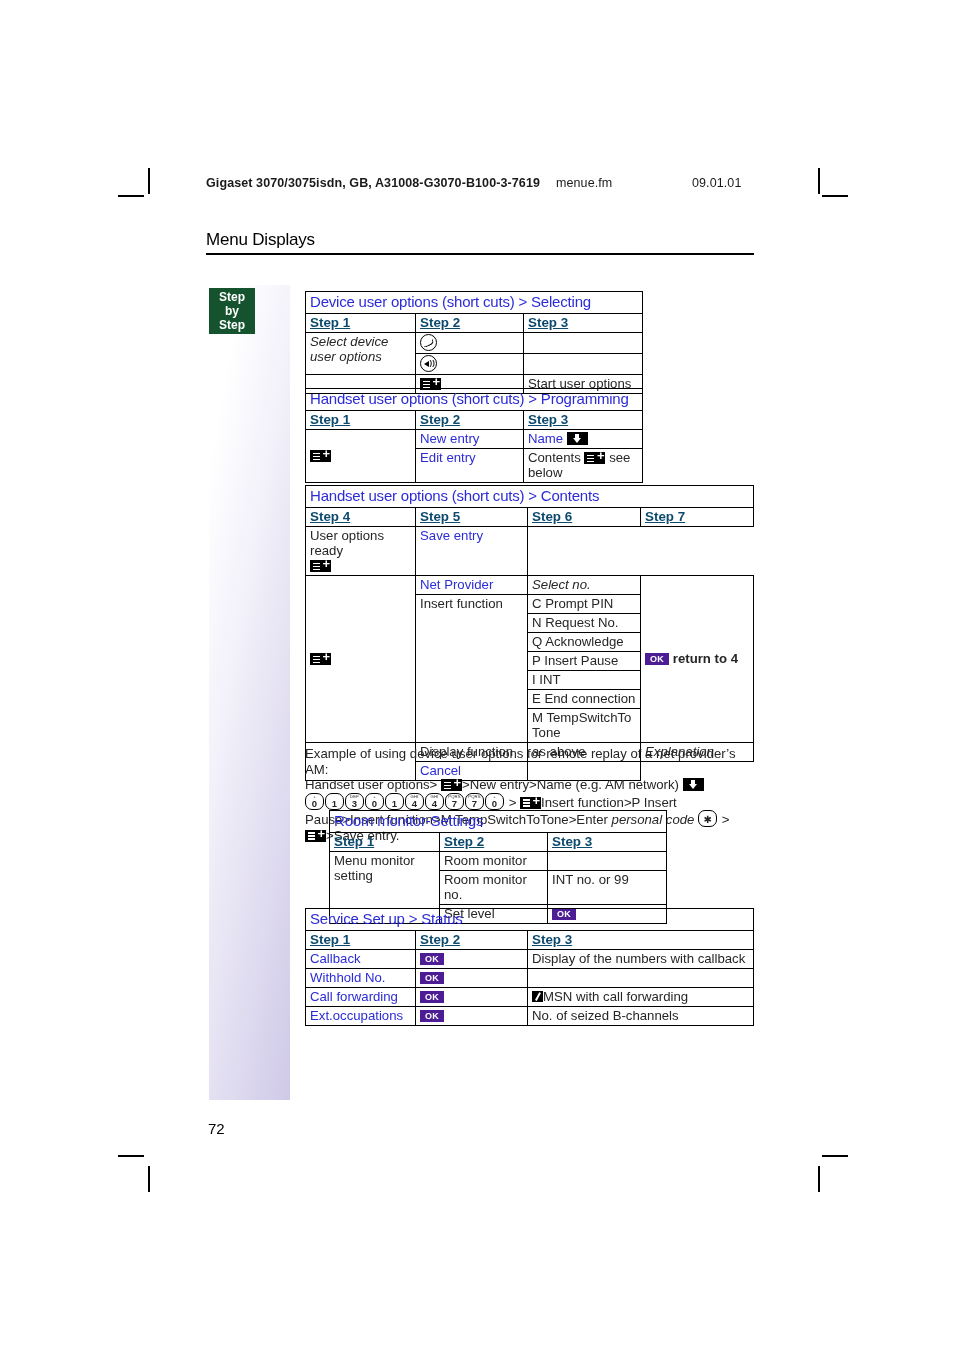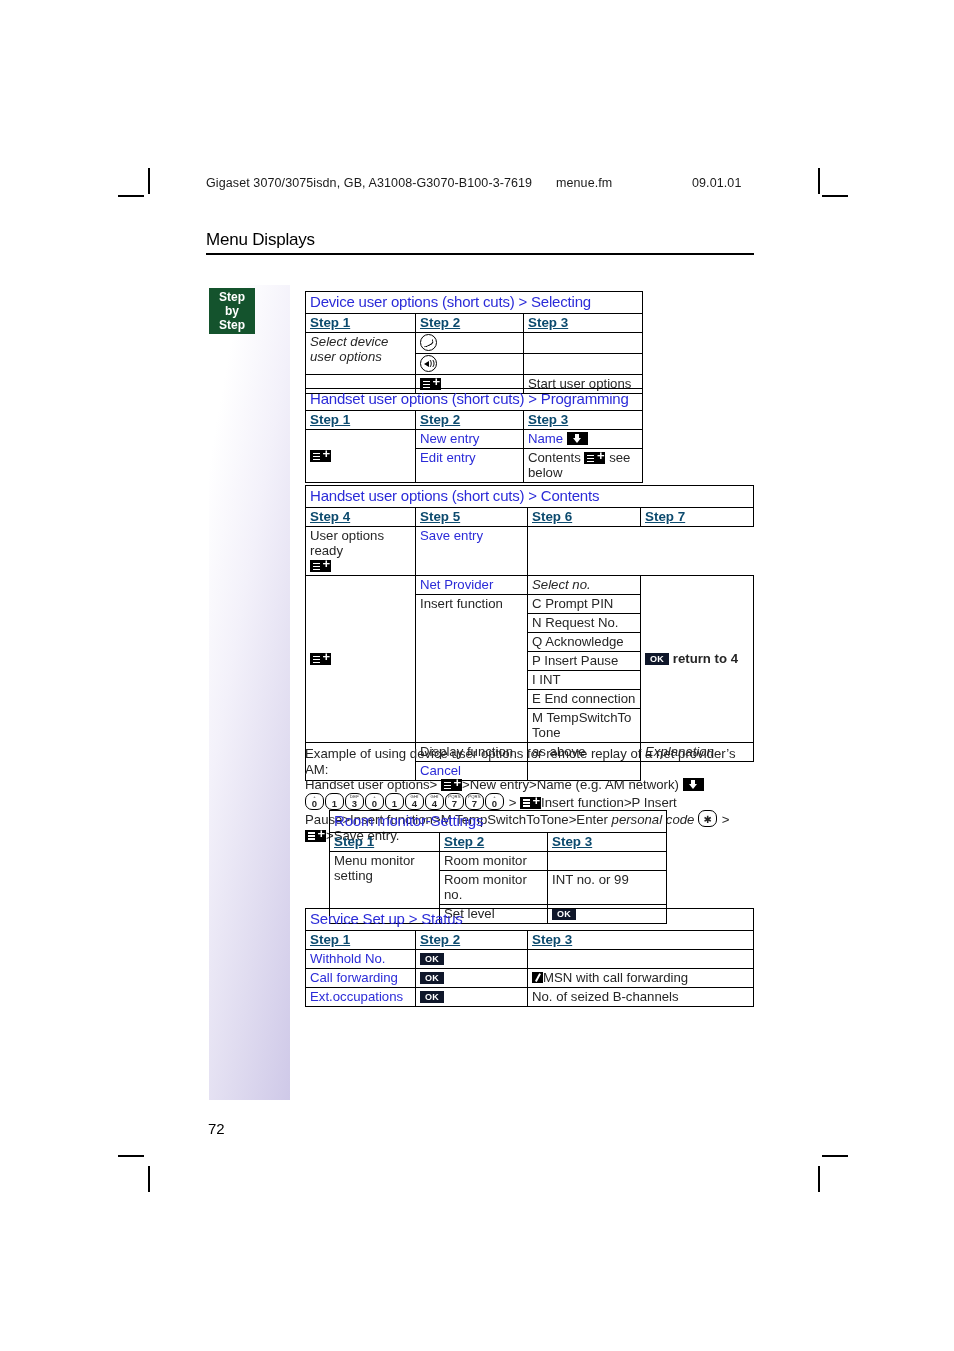--- a/index.html
+++ b/index.html
@@ -10,21 +10,21 @@
     -webkit-font-smoothing:antialiased;
   }
   
   .crop{position:absolute;background:#000;}
   .crop.v{width:2px;height:26px;}
   .crop.h{width:26px;height:2px;}
 
   
   .runhead{position:absolute;top:176px;left:0;width:954px;height:16px;
            font-size:12.5px;color:#1a1a1a;letter-spacing:.1px;}
-  .runhead .doc{position:absolute;left:206px;top:0;white-space:nowrap;}
+  .runhead .doc{position:absolute;left:206px;top:0;white-space:nowrap;font-weight:bold;}
   .runhead .fm{position:absolute;left:556px;top:0;white-space:nowrap;}
   .runhead .date{position:absolute;left:692px;top:0;white-space:nowrap;}
 
   
   .chapter{position:absolute;left:206px;top:230px;width:548px;}
   .chapter .title{font-size:17px;font-weight:400;letter-spacing:-.2px;
                   padding-bottom:3px;color:#000;}
   .chapter .rule{height:2px;background:#000;width:548px;}
 
   
@@ -54,21 +54,21 @@
   .ic-menu{width:21px;height:12px;background:#000;position:relative;}
   .ic-menu:before{content:"";position:absolute;left:3px;top:2.5px;width:7px;height:1.5px;
                   background:#fff;box-shadow:0 3px 0 #fff,0 6px 0 #fff;}
   .ic-menu:after{content:"+";position:absolute;right:1px;top:-3px;color:#fff;
                  font-size:13px;font-weight:bold;line-height:13px;}
   .ic-down{width:21px;height:13px;background:#000;position:relative;}
   .ic-down:before{content:"";position:absolute;left:8.5px;top:2px;width:4px;height:5px;background:#fff;}
   .ic-down:after{content:"";position:absolute;left:6px;top:6px;width:0;height:0;
                  border-left:4.5px solid transparent;border-right:4.5px solid transparent;
                  border-top:5px solid #fff;}
-  .ic-ok{display:inline-block;background:#0f172a;color:#fff;font-size:9px;font-weight:bold;
+  .ic-ok{display:inline-block;background:#4c1d95;color:#fff;font-size:9px;font-weight:bold;
          padding:1px 5px 1px 5px;line-height:10px;vertical-align:1px;letter-spacing:.3px;}
   .ic-check{display:inline-block;width:11px;height:11px;background:#000;position:relative;
             vertical-align:-1px;}
   .ic-check:after{content:"";position:absolute;left:5px;top:1px;width:1.6px;height:9px;
                   background:#fff;transform:rotate(28deg);}
   .ic-hook{display:inline-block;width:15px;height:15px;border:1.3px solid #000;
            border-radius:50%;position:relative;vertical-align:-3px;}
   .ic-hook:after{content:"";position:absolute;left:2px;top:6px;width:10px;height:4px;
                  border-bottom:1.6px solid #000;border-right:1.6px solid #000;
                  border-radius:0 0 60% 30%;transform:rotate(-22deg);}
@@ -314,20 +314,25 @@
   <tbody>
       <tr>
         <td class="cap" colspan="3">Service Set up &gt; Status</td>
       </tr>
   <tr>
     <td class="hd">Step 1</td>
     <td class="hd">Step 2</td>
     <td class="hd">Step 3</td>
   </tr>
   <tr>
+    <td class="blue">Callback</td>
+    <td><span class="ic-ok">OK</span></td>
+    <td>Display of the numbers with callback</td>
+  </tr>
+  <tr>
     <td class="blue">Withhold No.</td>
     <td><span class="ic-ok">OK</span></td>
     <td></td>
   </tr>
   <tr>
     <td class="blue">Call forwarding</td>
     <td><span class="ic-ok">OK</span></td>
     <td><span class="ic-check"></span><span>MSN with call forwarding</span></td>
   </tr>
   <tr>

